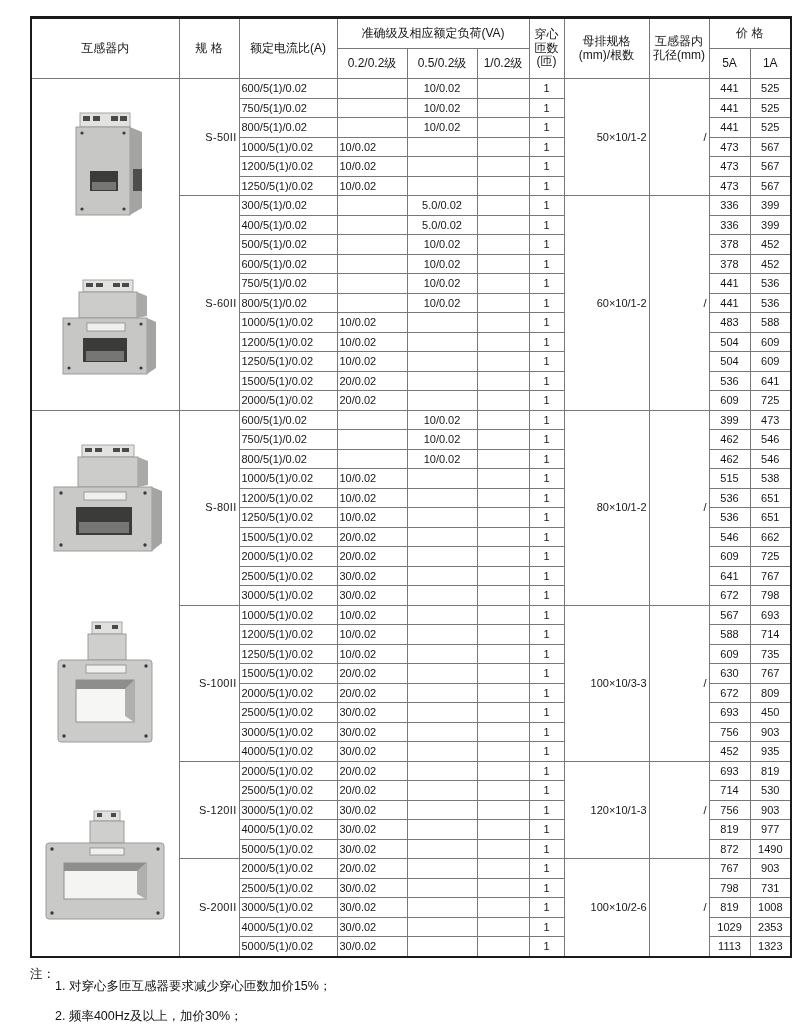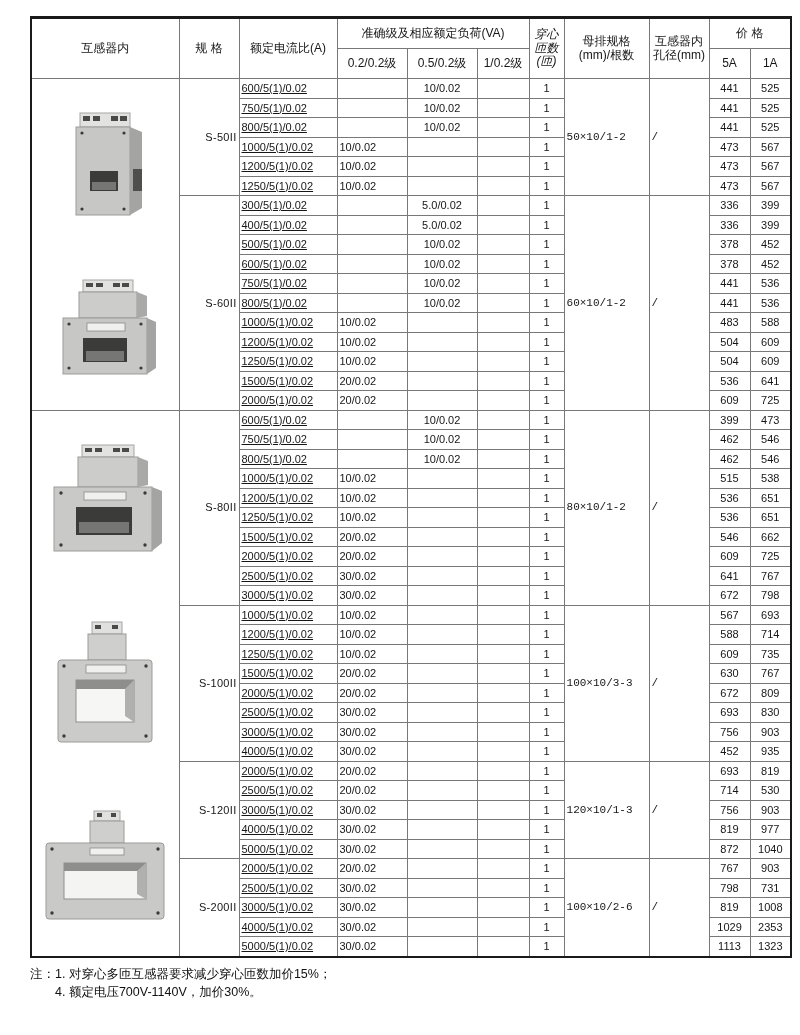--- a/index.html
+++ b/index.html
@@ -31,36 +31,36 @@
     color:#161616;
     background:#ffffff;
   }
   table.spec thead th{
     font-size:12px;
     text-align:center;
     height:29px;
     white-space:pre-line;
     line-height:1.15;
   }
-  th.small-hd{font-size:11px;font-style:italic;}
-  td.ratio{text-align:left;padding-left:5px;text-decoration:underline;}
+  th.small-hd{font-size:11px;}
+  td.ratio{text-align:left;padding-left:5px;}
   td.acc02{text-align:left;padding-left:9px;}
   td.acc05{text-align:center;}
   td.acc1, td.turns, td.p5, td.p1{text-align:center;}
   td.spec-name{text-align:right;padding-left:5px;font-size:11.5px;letter-spacing:.3px;}
-  td.busbar, td.bore{text-align:left;font-family:Liberation Mono, monospace;}
+  td.busbar, td.bore{text-align:right;}
   td.sh{background:#e9e9e9;}
   td.photocell{vertical-align:middle;padding:0;}
   .photo-stack{display:flex;flex-direction:column;justify-content:space-around;align-items:center;}
   .photo-stack.two{height:330px;}
   .photo-stack.three{height:542px;}
 
   .notes{display:flex;margin-top:7px;font-size:12.5px;line-height:1.5;color:#111;}
   .notes-label{flex:0 0 auto;}
-  .notes-items > div{white-space:nowrap;}
+  .notes-items > div{white-space:nowrap;margin-top:12px;}
 </style>
 </head>
 <body>
 
 <div class="page">
 
   <table class="spec">
     <colgroup>
       <col style="width:148px">
         <col style="width:60px">
@@ -488,21 +488,21 @@
           <td class="p5 sh">672</td>
           <td class="p1 sh">809</td>
         </tr>
         <tr>
           <td class="ratio">2500/5(1)/0.02</td>
           <td class="acc02">30/0.02</td>
           <td class="acc05"></td>
           <td class="acc1"></td>
           <td class="turns">1</td>
           <td class="p5">693</td>
-          <td class="p1">830</td>
+          <td class="p1">450</td>
         </tr>
         <tr>
           <td class="ratio sh">3000/5(1)/0.02</td>
           <td class="acc02 sh">30/0.02</td>
           <td class="acc05 sh"></td>
           <td class="acc1 sh"></td>
           <td class="turns sh">1</td>
           <td class="p5 sh">756</td>
           <td class="p1 sh">903</td>
         </tr>
@@ -554,21 +554,21 @@
           <td class="p5">819</td>
           <td class="p1">977</td>
         </tr>
         <tr>
           <td class="ratio sh">5000/5(1)/0.02</td>
           <td class="acc02 sh">30/0.02</td>
           <td class="acc05 sh"></td>
           <td class="acc1 sh"></td>
           <td class="turns sh">1</td>
           <td class="p5 sh">872</td>
-          <td class="p1 sh">1040</td>
+          <td class="p1 sh">1490</td>
         </tr>
         <tr>
           <td rowspan="5" class="spec-name">S-200II</td>
           <td class="ratio">2000/5(1)/0.02</td>
           <td class="acc02">20/0.02</td>
           <td class="acc05"></td>
           <td class="acc1"></td>
           <td class="turns">1</td>
           <td rowspan="5" class="busbar">100×10/2-6</td>
           <td rowspan="5" class="bore">/</td>
@@ -611,17 +611,18 @@
           <td class="p5">1113</td>
           <td class="p1">1323</td>
         </tr>
       </tbody>
   </table>
 
   <div class="notes">
     <span class="notes-label">注：</span>
     <div class="notes-items">
       <div>1. 对穿心多匝互感器要求减少穿心匝数加价15%；</div>
+      <div>2. 频率400Hz及以上，加价30%；</div>
       <div>4. 额定电压700V-1140V，加价30%。</div>
     </div>
   </div>
 
 </div>
 
 </body></html>

